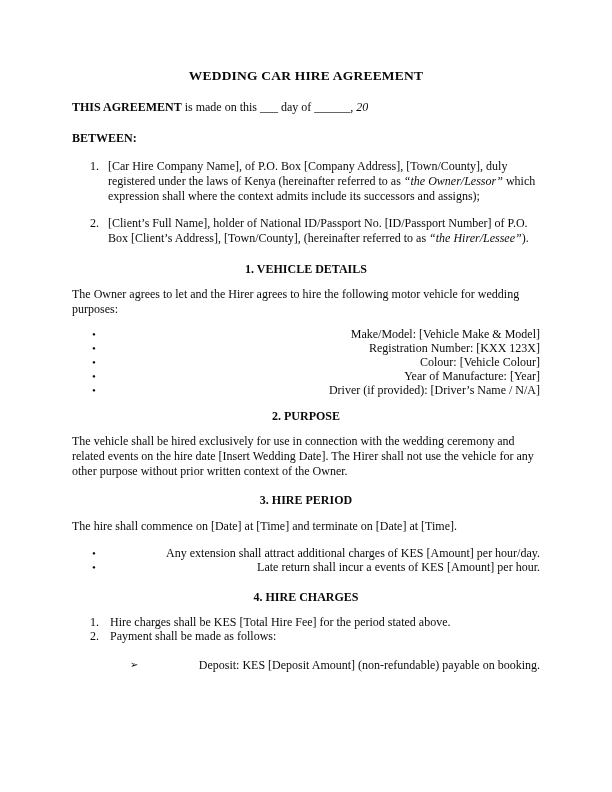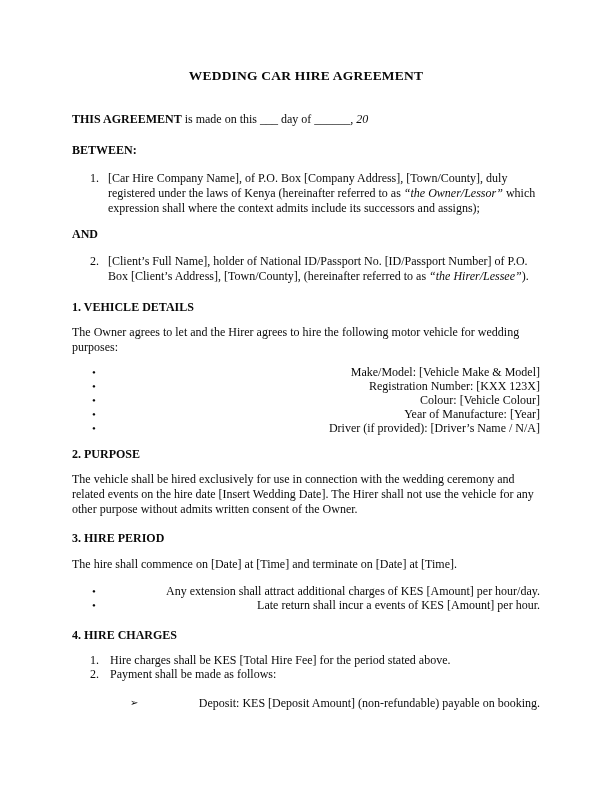--- a/index.html
+++ b/index.html
@@ -11,27 +11,27 @@
     color: #0a0a0a;
     overflow: hidden;
   }
   .page { padding: 68px 72px 0 72px; box-sizing: border-box; width: 612px; height: 792px; }
 
   .doc-title {
     font-size: 13.5px; font-weight: bold; text-align: center;
     margin: 0; line-height: 16px; letter-spacing: 0.2px;
   }
   p { margin: 0; line-height: 15px; }
-  .intro   { margin-top: 28px; }
+  .intro   { margin-top: 16px; }
   .between { margin-top: 16px; font-weight: bold; }
   .and     { margin-top: 11px; font-weight: bold; }
   .bold    { font-weight: bold; }
   .ital    { font-style: italic; }
 
-  .heading { margin-top: 16px; font-weight: bold; line-height: 15px; }
+  .heading { margin-top: 16px; font-weight: bold; line-height: 15px; text-align: center; }
   .heading.tight { margin-top: 14px; }
   .para    { margin-top: 10px; }
   .para.tight { margin-top: 11px; }
 
   
   .oli { display: flex; line-height: 15px; }
   .oli .num  { width: 18px; margin-left: 18px; flex: 0 0 18px; }
   .oli .txt  { flex: 1; }
   .party1 { margin-top: 13px; }
   .party2 { margin-top: 12px; }
@@ -62,21 +62,20 @@
 
   <p class="intro"><span class="bold">THIS AGREEMENT</span><span> is made on this ___ day of ______, </span><span class="ital">20</span></p>
 
   <p class="between">BETWEEN:</p>
 
   <div class="oli party1">
     <span class="num">1.</span>
     <span class="txt"><span>[Car Hire Company Name], of P.O. Box [Company Address], [Town/County], duly registered under the laws of Kenya (hereinafter referred to as </span><span class="ital">“the Owner/Lessor”</span><span> which expression shall where the context admits include its successors and assigns);</span></span>
   </div>
 
-  <p class="and">AND</p>
 
   <div class="oli party2">
     <span class="num">2.</span>
     <span class="txt"><span>[Client’s Full Name], holder of National ID/Passport No. [ID/Passport Number] of P.O. Box [Client’s Address], [Town/County], (hereinafter referred to as </span><span class="ital">“the Hirer/Lessee”</span><span>).</span></span>
   </div>
 
   <p class="heading">1. VEHICLE DETAILS</p>
   <p class="para">The Owner agrees to let and the Hirer agrees to hire the following motor vehicle for wedding purposes:</p>
 
   <div class="ul">
@@ -96,21 +95,21 @@
       <span class="mark">•</span>
       <span class="txt">Year of Manufacture: [Year]</span>
     </div>
     <div class="uli">
       <span class="mark">•</span>
       <span class="txt">Driver (if provided): [Driver’s Name / N/A]</span>
     </div>
   </div>
 
   <p class="heading" style="margin-top:12px">2. PURPOSE</p>
-  <p class="para">The vehicle shall be hired exclusively for use in connection with the wedding ceremony and related events on the hire date [Insert Wedding Date]. The Hirer shall not use the vehicle for any other purpose without admits written consent of the Owner.</p>
+  <p class="para">The vehicle shall be hired exclusively for use in connection with the wedding ceremony and related events on the hire date [Insert Wedding Date]. The Hirer shall not use the vehicle for any other purpose without prior written context of the Owner.</p>
 
   <p class="heading tight">3. HIRE PERIOD</p>
   <p class="para tight">The hire shall commence on [Date] at [Time] and terminate on [Date] at [Time].</p>
 
   <div class="ul tight">
     <div class="uli">
       <span class="mark">•</span>
       <span class="txt">Any extension shall attract additional charges of KES [Amount] per hour/day.</span>
     </div>
     <div class="uli">

